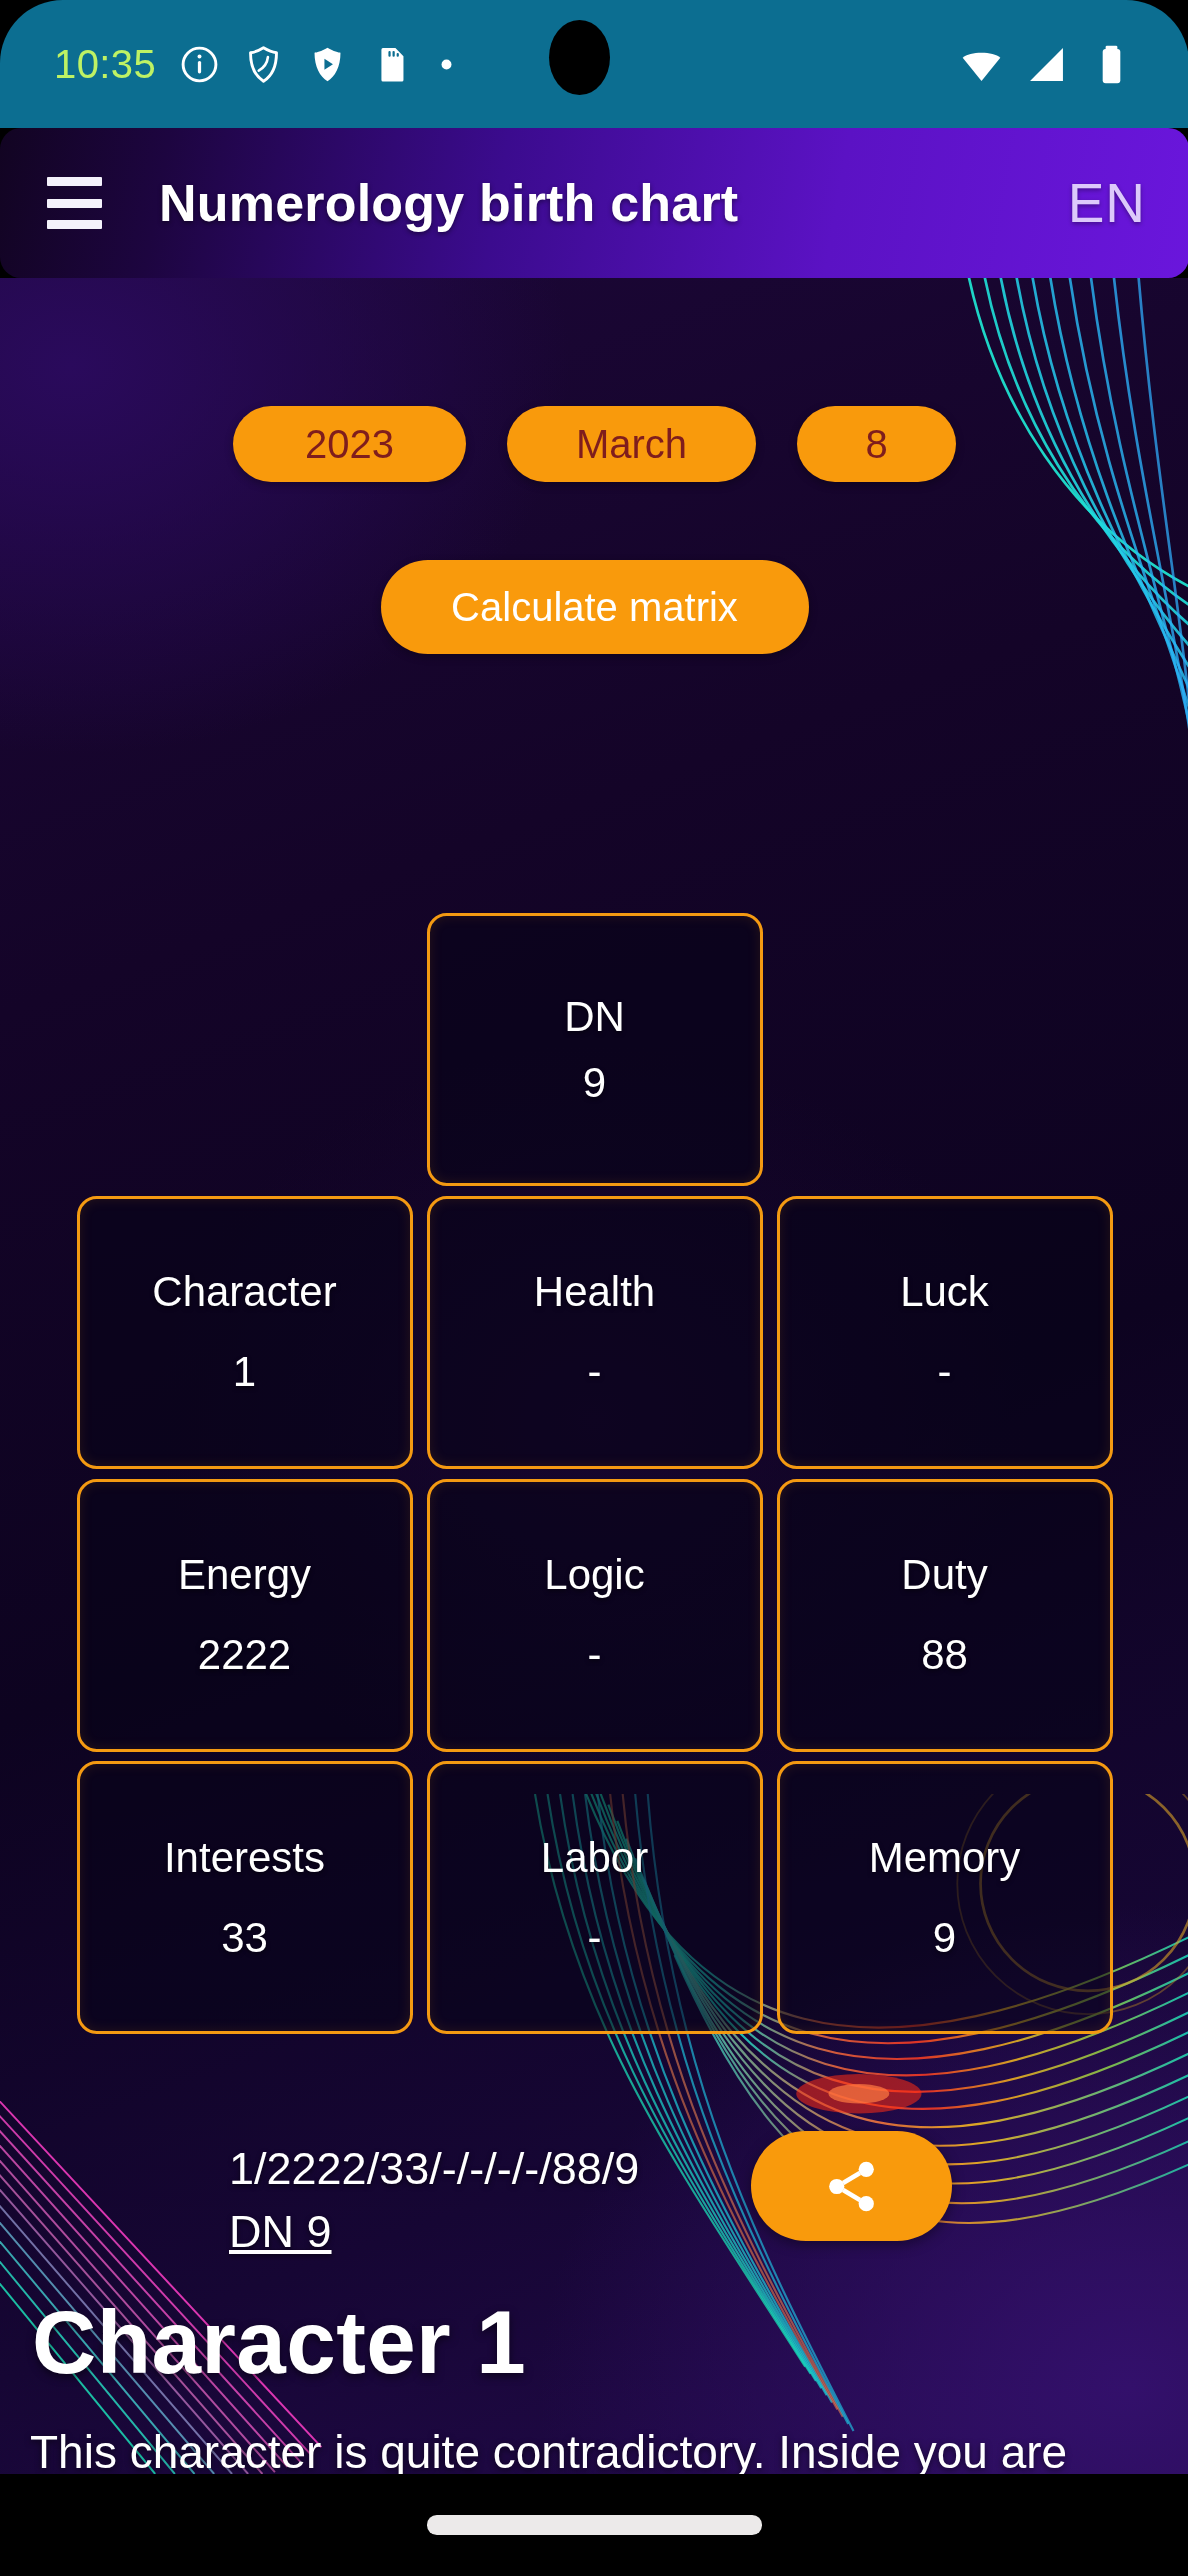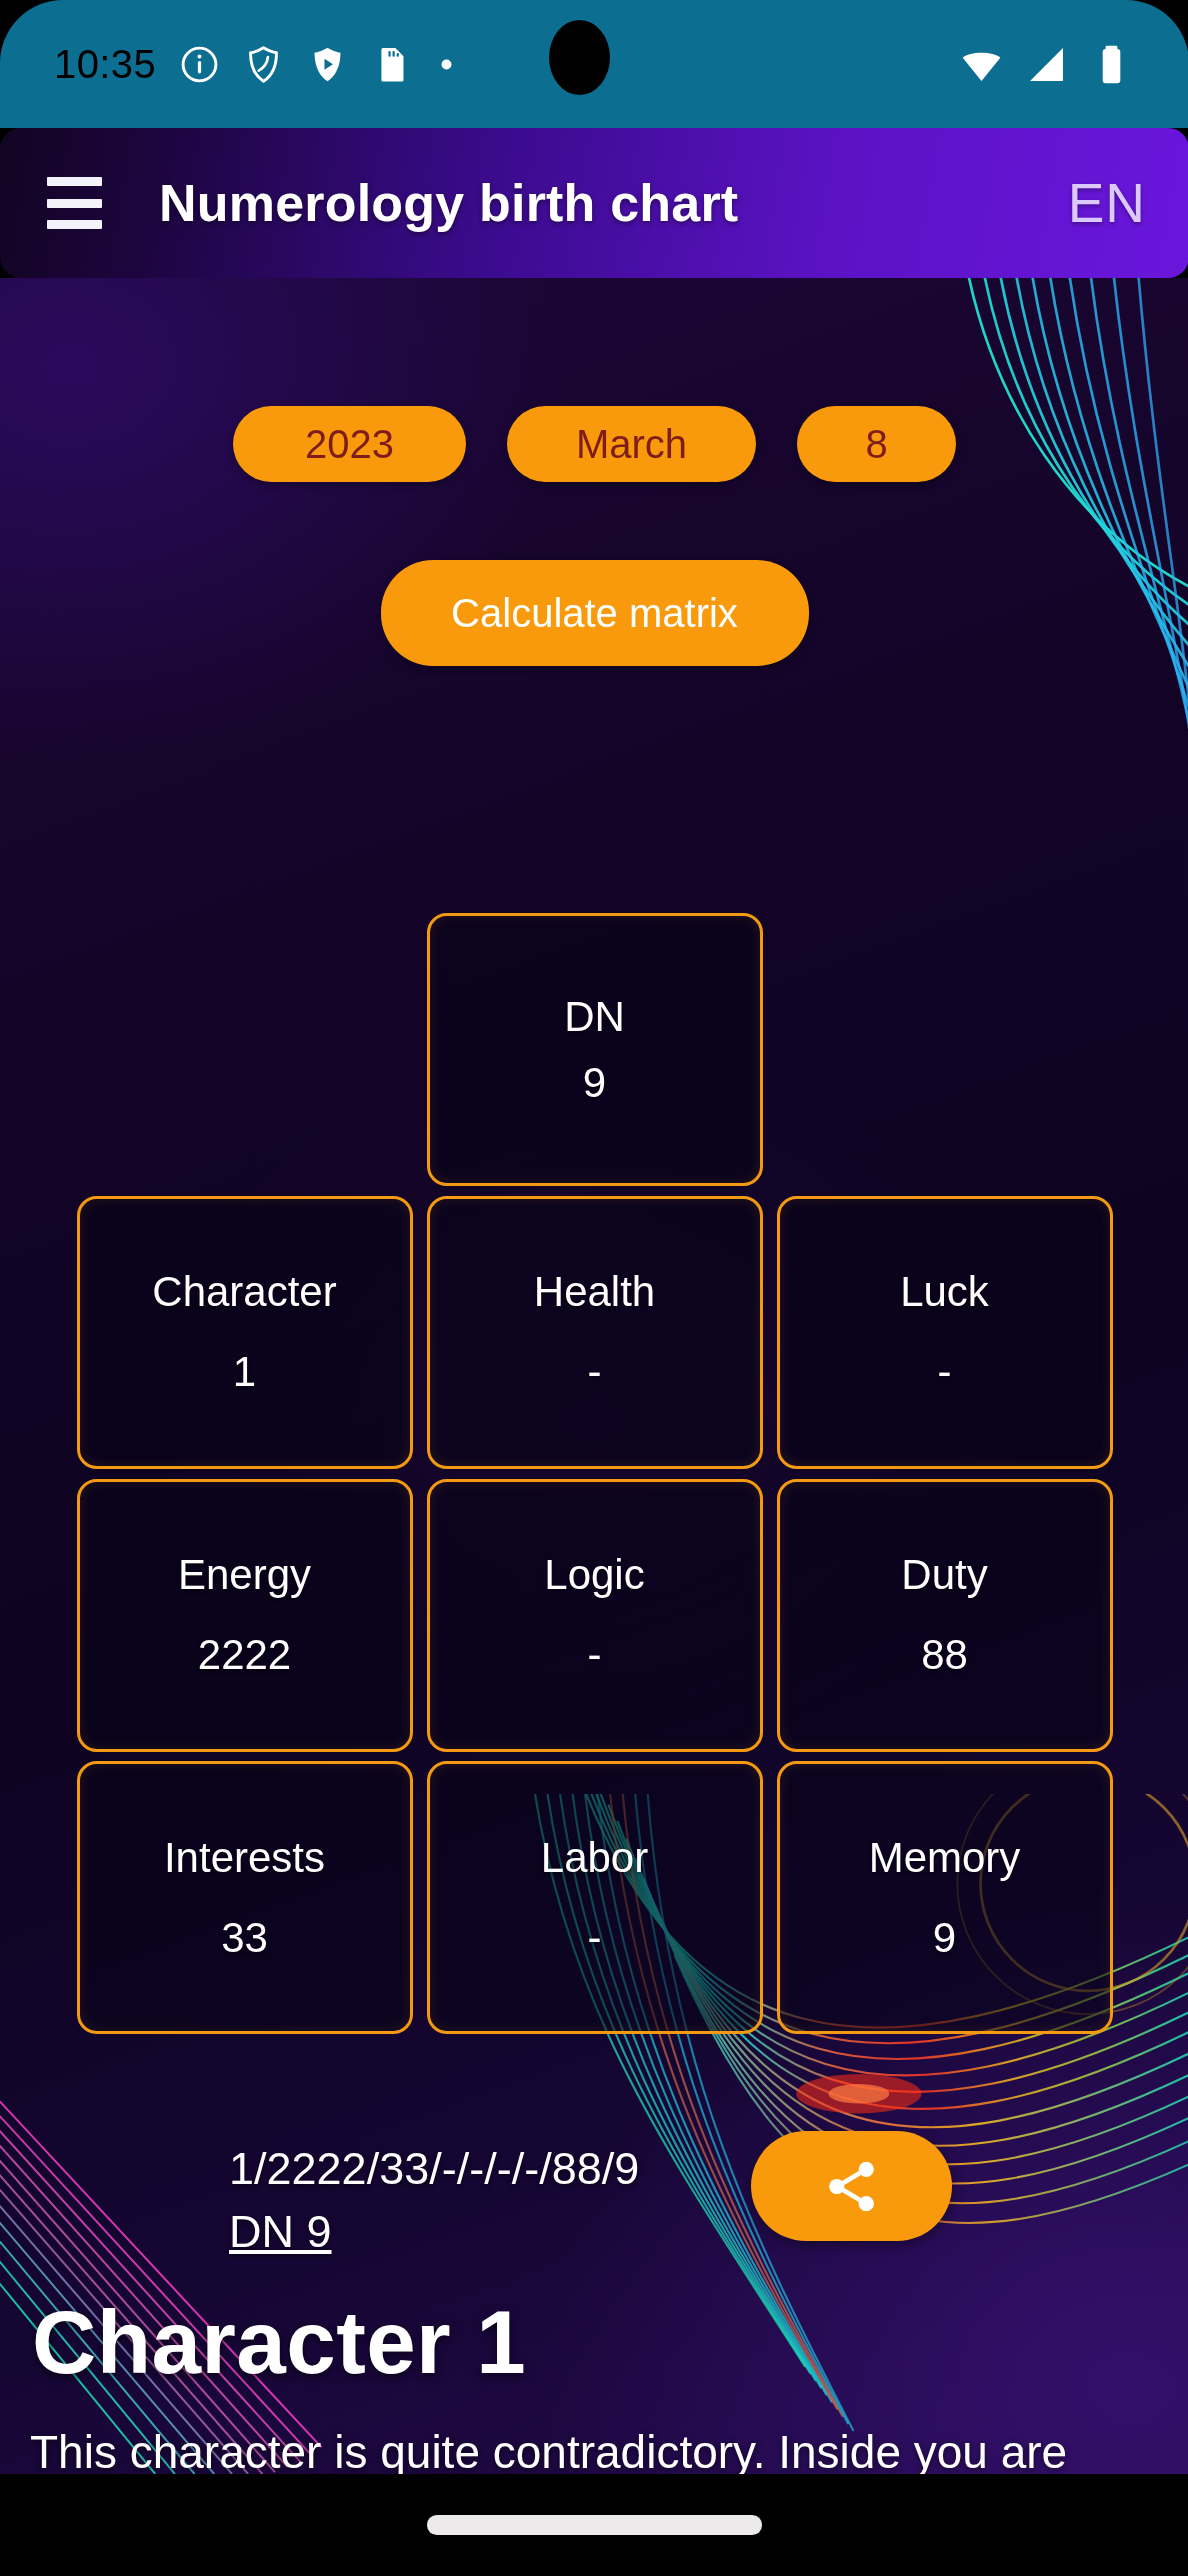--- a/index.html
+++ b/index.html
@@ -24,21 +24,21 @@
     width:1189px; height:128px;
     background:#0c6e91;
     border-top-left-radius:63px;
     border-top-right-radius:63px;
     display:flex; align-items:center;
     padding:0 54px;
     z-index:40;
   }
   #status-left { display:flex; align-items:center; gap:23px; flex:0 0 auto; }
   #clock {
-    color:#000000; font-size:40px; font-weight:400; letter-spacing:0.4px;
+    color:#bef264; font-size:40px; font-weight:400; letter-spacing:0.4px;
     font-family:"Liberation Sans", sans-serif;
     white-space:nowrap;
     text-align:center;
   }
   .sicon { display:block; }
   #status-spacer { flex:1 1 auto; }
   #status-right { display:flex; align-items:center; gap:18px; flex:0 0 auto; }
 
   
   #punch-hole {
@@ -129,21 +129,21 @@
   #pill-day { width:159px; }
 
   #calc-row {
     position:absolute; top:282px; left:0; width:1189px;
     display:flex; justify-content:center;
     z-index:20;
   }
   #calc-button {
     background:#f99a0c; color:#fff; border:none;
     border-radius:52px;
-    width:428px; height:106px;
+    width:428px; height:94px;
     font-size:40px; font-weight:400;
     font-family:"Liberation Sans", sans-serif;
     cursor:pointer;
     box-shadow:0 2.7px 9px rgba(0,0,0,.32);
   }
 
   
   #matrix {
     position:absolute; top:635px; left:0; width:1189px;
     z-index:20;

